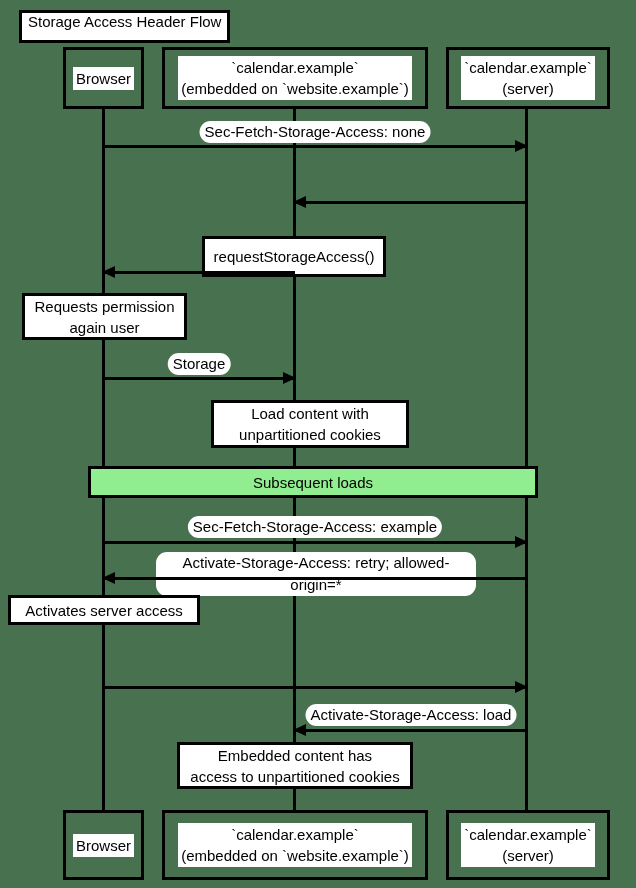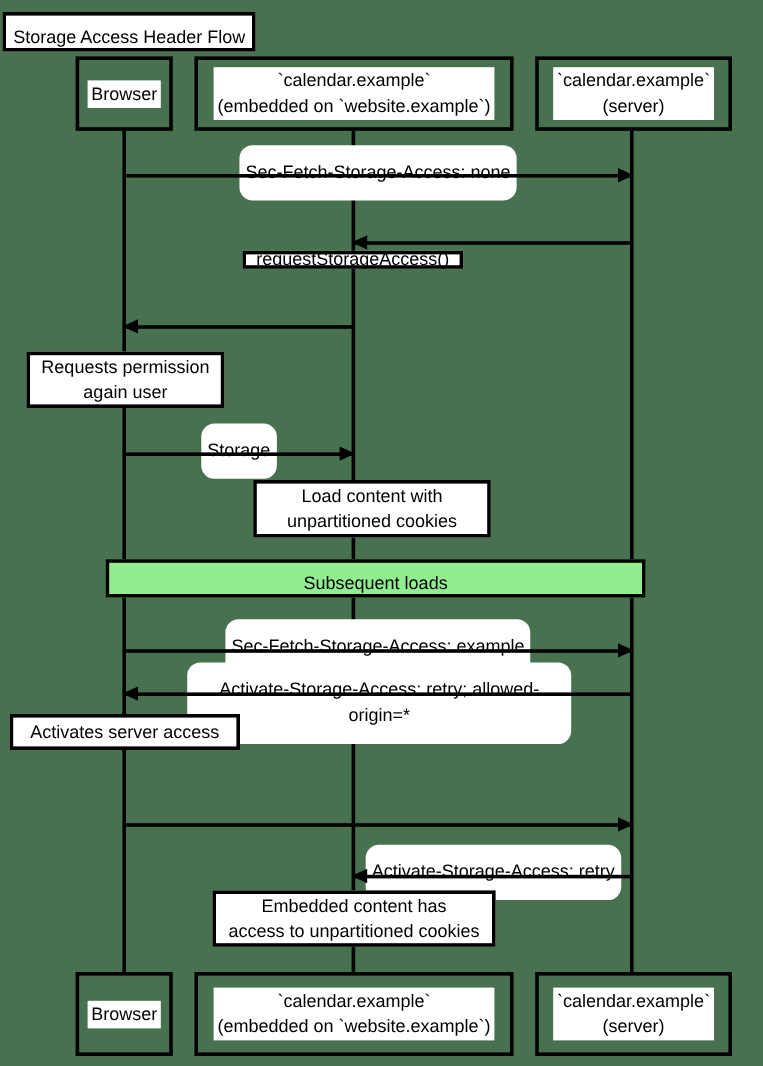--- a/index.html
+++ b/index.html
@@ -9,56 +9,56 @@
     --note-fill:#FFFFFF;
     --text:#000000;
   }
   html,body{margin:0;padding:0;}
   body{background:var(--background);font-family:"Liberation Sans",sans-serif;}
   .diagram{
     position:relative;width:636px;height:888px;background:var(--background);
     color:var(--text);overflow:hidden;
   }
   .title-box{
-    position:absolute;left:2px;top:10px;height:27px;
+    position:absolute;left:19px;top:10px;height:27px;
     border:3px solid var(--line);background:var(--note-fill);
-    display:flex;align-items:flex-end;padding:0 6px;
+    display:flex;align-items:flex-start;padding:0 6px;
     font-size:15px;white-space:nowrap;
   }
   .actor-box{
     position:absolute;border:3px solid var(--line);
     display:flex;align-items:center;justify-content:center;
     box-sizing:border-box;
   }
   .actor-label{
     background:var(--note-fill);padding:1px 3px;text-align:center;
     font-size:15px;line-height:21px;white-space:pre-line;
   }
   .lifeline{
     position:absolute;top:109px;height:701px;width:3px;background:var(--line);
   }
   .arrow{position:absolute;height:3px;background:var(--line);}
   .head{position:absolute;width:0;height:0;top:-5px;}
   .head-right{right:-1px;border-left:13px solid var(--line);border-top:6px solid transparent;border-bottom:6px solid transparent;}
   .head-left{left:-1px;border-right:13px solid var(--line);border-top:6px solid transparent;border-bottom:6px solid transparent;}
   .msg-label{
     position:absolute;transform:translateX(-50%);
-    background:var(--note-fill);padding:12px 5px;
+    background:var(--note-fill);padding:0 5px;
     font-size:15px;line-height:22px;text-align:center;white-space:pre-line;border-radius:11px;
   }
   .note{
     position:absolute;border:3px solid var(--line);background:var(--note-fill);
     display:flex;align-items:center;justify-content:center;text-align:center;
     font-size:15px;line-height:21px;white-space:pre-line;box-sizing:border-box;
     padding:1px 4px;
   }
   .divider{
     position:absolute;left:88px;top:466px;width:450px;height:32px;
     border:3px solid var(--line);background:var(--divider-fill);
-    display:flex;align-items:flex-end;justify-content:center;
+    display:flex;align-items:center;justify-content:center;
     font-size:15px;box-sizing:border-box;
   }
 </style>
 </head>
 <body>
 
 <div class="diagram">
 
   <div class="title-box">
     <span>Storage Access Header Flow</span>
@@ -82,21 +82,21 @@
 
   <div class="msg-label" style="left:315px;top:121px">Sec-Fetch-Storage-Access: none</div>
   <div class="arrow" style="left:103px;top:145px;width:424px">
     <div class="head head-right"></div>
   </div>
 
   <div class="arrow" style="left:294px;top:201px;width:233px">
     <div class="head head-left"></div>
   </div>
 
-  <div class="note" style="left:202px;top:209px;width:184px;height:15px">requestStorageAccess()</div>
+  <div class="note" style="left:202px;top:236px;width:184px;height:41px">requestStorageAccess()</div>
   <div class="arrow" style="left:103px;top:271px;width:192px">
     <div class="head head-left"></div>
   </div>
 
   <div class="note" style="left:22px;top:293px;width:165px;height:47px">Requests permission
 again user</div>
 
   <div class="msg-label" style="left:199px;top:353px">Storage</div>
   <div class="arrow" style="left:103px;top:377px;width:192px">
     <div class="head head-right"></div>
@@ -118,21 +118,21 @@
   <div class="arrow" style="left:103px;top:577px;width:424px">
     <div class="head head-left"></div>
   </div>
 
   <div class="note" style="left:8px;top:595px;width:192px;height:30px">Activates server access</div>
 
   <div class="arrow" style="left:103px;top:686px;width:424px">
     <div class="head head-right"></div>
   </div>
 
-  <div class="msg-label" style="left:411px;top:704px">Activate-Storage-Access: retry</div>
+  <div class="msg-label" style="left:411px;top:704px">Activate-Storage-Access: load</div>
   <div class="arrow" style="left:294px;top:729px;width:233px">
     <div class="head head-left"></div>
   </div>
 
   <div class="note" style="left:177px;top:742px;width:236px;height:47px">Embedded content has
 access to unpartitioned cookies</div>
 
   <div class="actor-box" style="left:63px;top:810px;width:81px;height:70px">
     <span class="actor-label">Browser</span>
   </div>

